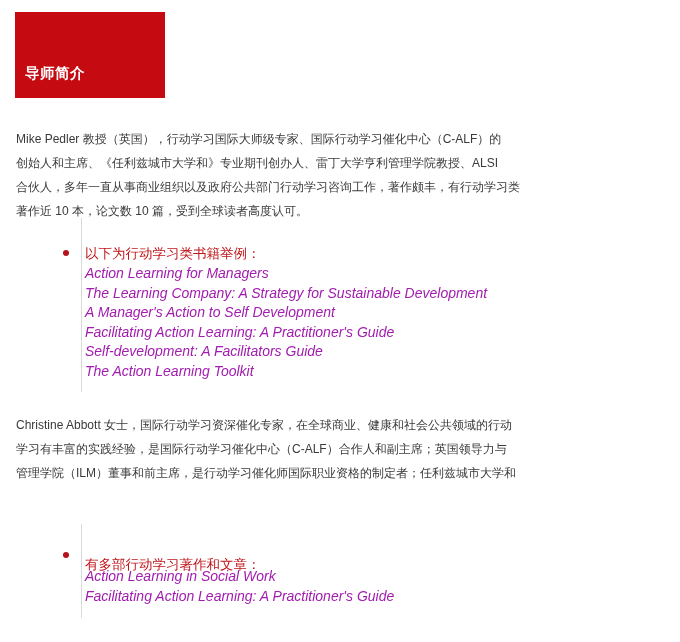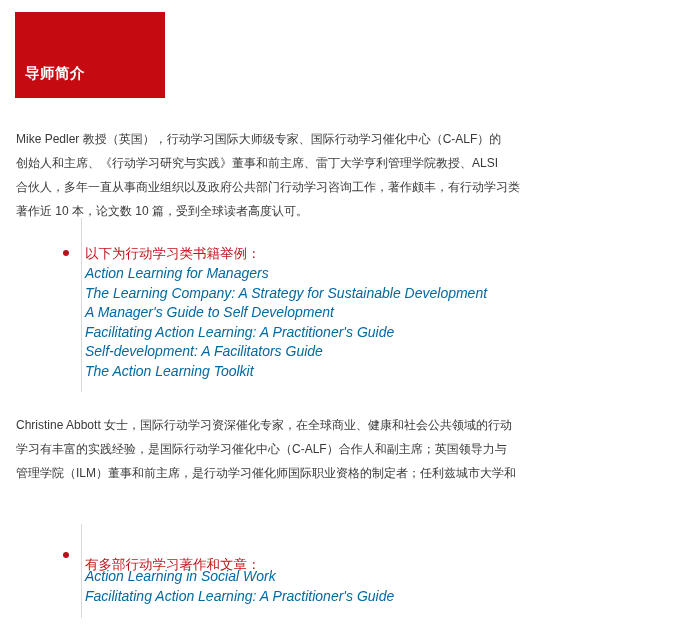--- a/index.html
+++ b/index.html
@@ -29,42 +29,42 @@
   .dot2 { left:63px; top:552px; }
 
   .list-heading {
     position:absolute; left:85px; font-size:13.5px; color:#c0151b; white-space:nowrap;text-align:center;
   }
   .lh1 { top:245px; }
   .lh2 { top:548px;margin-top:8px; }
 
   .book-list {
     position:absolute; left:85px; font-size:14px; font-style:italic;
-    color:#0369a1; line-height:19.5px;
+    color:#a21caf; line-height:19.5px;
   }
   .bl1 { top:264px; }
   .bl2 { top:567px; }
   .book-line { white-space:nowrap; }
 
   .photo { position:absolute; display:block; }
   .photo-man { left:584px; top:68px; }
   .photo-woman { left:556px; top:388px; }
 </style>
 </head>
 <body>
 
 <div class="page">
 
   <div class="title-box">
     <span class="title-text">导师简介</span>
   </div>
 
   <div class="bio bio1">
     <div class="bio-line">Mike Pedler 教授（英国），行动学习国际大师级专家、国际行动学习催化中心（C-ALF）的</div>
-    <div class="bio-line">创始人和主席、《行动学习研究与实践》董事和前主席、雷丁大学亨利管理学院教授、ALSI</div>
+    <div class="bio-line">创始人和主席、《任利兹城市大学和》专业期刊创办人、雷丁大学亨利管理学院教授、ALSI</div>
     <div class="bio-line">合伙人，多年一直从事商业组织以及政府公共部门行动学习咨询工作，著作颇丰，有行动学习类</div>
     <div class="bio-line">著作近 10 本，论文数 10 篇，受到全球读者高度认可。</div>
   </div>
 
   <svg class="photo photo-man" width="96" height="148" viewBox="0 0 96 148" xmlns="http://www.w3.org/2000/svg">
     <rect x="0" y="0" width="96" height="148" fill="#ffffff"></rect>
 
     <path d="M6,148 L9,112 Q13,97 30,92 L66,92 Q83,97 88,112 L91,148 Z" fill="#bfc9db"></path>
     <path d="M6,148 L9,112 Q13,97 30,92 L38,92 L30,148 Z" fill="#aab6cc"></path>
 
@@ -91,21 +91,21 @@
     <path d="M49,52 Q46,62 50,65" stroke="#b97f5f" stroke-width="1.6" fill="none"></path>
     <path d="M42,73 Q49,77 57,73" stroke="#a06a52" stroke-width="2" fill="none"></path>
   </svg>
 
   <span class="vrule vrule1"></span>
   <span class="bullet-dot dot1"></span>
   <div class="list-heading lh1">以下为行动学习类书籍举例：</div>
   <div class="book-list bl1">
     <div class="book-line">Action Learning for Managers</div>
     <div class="book-line">The Learning Company: A Strategy for Sustainable Development</div>
-    <div class="book-line">A Manager's Guide to Self Development</div>
+    <div class="book-line">A Manager's Action to Self Development</div>
     <div class="book-line">Facilitating Action Learning: A Practitioner's Guide</div>
     <div class="book-line">Self-development: A Facilitators Guide</div>
     <div class="book-line">The Action Learning Toolkit</div>
   </div>
 
   <div class="bio bio2">
     <div class="bio-line">Christine Abbott 女士，国际行动学习资深催化专家，在全球商业、健康和社会公共领域的行动</div>
     <div class="bio-line">学习有丰富的实践经验，是国际行动学习催化中心（C-ALF）合作人和副主席；英国领导力与</div>
     <div class="bio-line">管理学院（ILM）董事和前主席，是行动学习催化师国际职业资格的制定者；任利兹城市大学和</div>
   </div>

